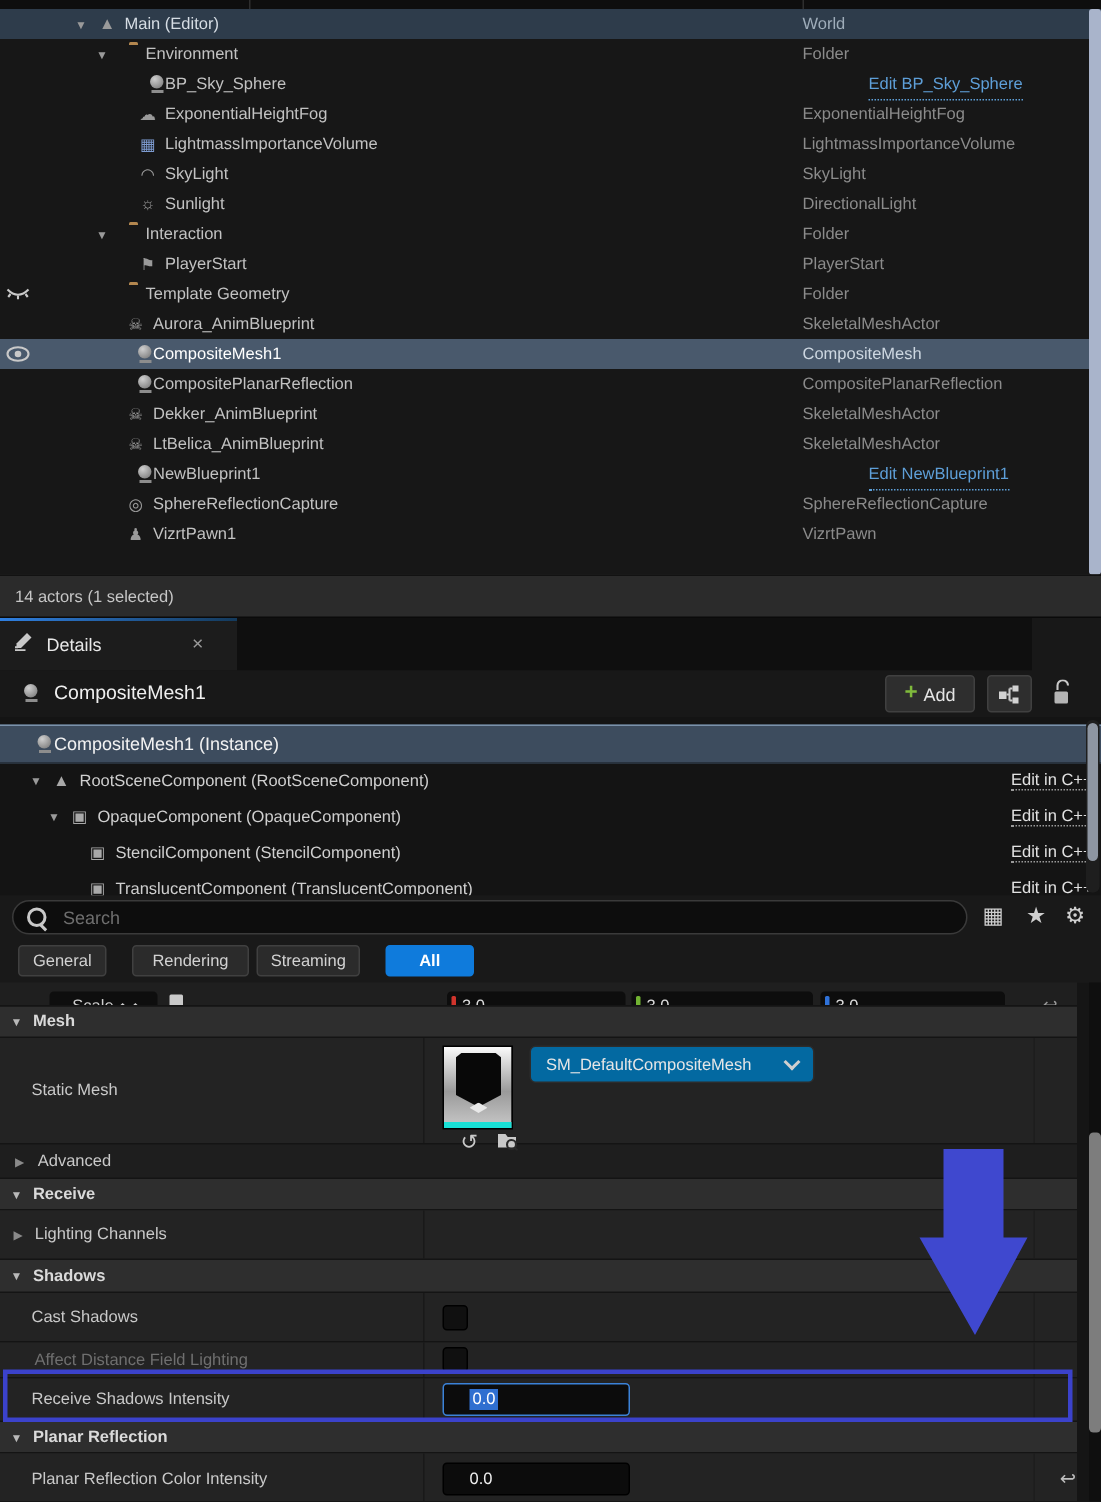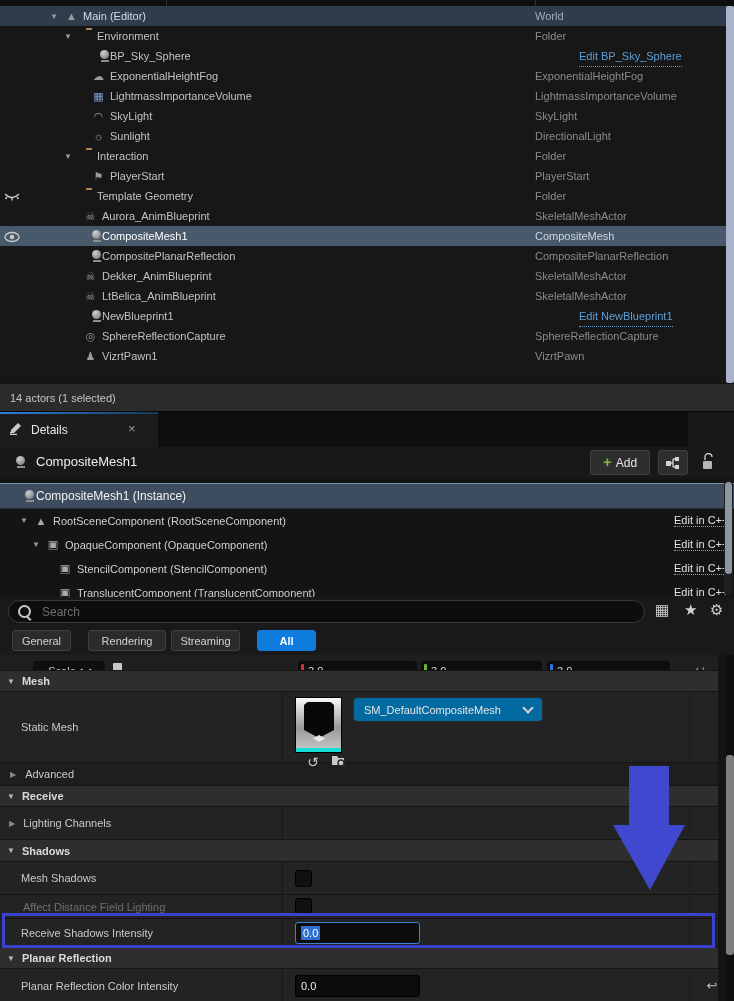--- a/index.html
+++ b/index.html
@@ -94,21 +94,21 @@
   .pvalue{flex:1;display:flex;align-items:center;padding-left:12px;}
   .pgutter{width:44px;flex:0 0 44px;border-left:1px solid #1d1d1d;display:flex;align-items:center;justify-content:center;
            color:#bdbdbd;font-size:13px;}
   .phead{display:flex;align-items:center;background:#2e2e2e;border-bottom:1px solid #141414;color:#dadada;
          font-weight:bold;font-size:11px;padding-left:7px;gap:7px;box-sizing:border-box;}
   .phead .tri{font-size:8px;color:#b9b9b9;font-weight:normal;}
   .pcat{display:flex;align-items:center;background:#1e1e1e;border-bottom:1px solid #141414;color:#c9c9c9;
         font-size:11px;padding-left:10px;gap:9px;box-sizing:border-box;}
   .pcat .tri{font-size:8px;color:#8a8a8a;}
   .numfield{width:125px;height:22px;background:#0c0c0c;border:1px solid #000;border-radius:3px;color:#ededed;
-            font-size:11px;display:flex;align-items:center;padding-left:5px;box-sizing:border-box;}
+            font-size:11px;display:flex;align-items:center;padding-left:17px;box-sizing:border-box;}
   .numfield.focused{border:1px solid #3b82d8;}
   .selhl{background:#2f6fd0;color:#fff;padding:1px 2px;}
   .cb{width:15px;height:15px;background:#101010;border:1px solid #000;border-radius:3px;}
 
   
   #sliver{height:15px;background:#1f1f1f;border-bottom:1px solid #141414;position:relative;overflow:hidden;}
   .sl-btn{position:absolute;left:33px;top:6px;width:72px;height:20px;background:#0e0e0e;border-radius:3px;
           color:#cfcfcf;font-size:11px;display:flex;align-items:center;justify-content:center;gap:6px;}
   .sl-lock{position:absolute;left:113px;top:8px;width:9px;height:8px;background:#c9c9c9;border-radius:1px;}
   .axisfield{position:absolute;top:6px;height:20px;background:#0d0d0d;border-radius:3px;color:#ddd;font-size:11px;
@@ -436,21 +436,21 @@
       <div class="pgutter"></div>
     </div>
 
     <div class="phead" style="height:22px">
       <span class="tri">▼</span>
       <span>Shadows</span>
     </div>
 
     <div class="prow" style="height:33px">
       <div class="plabel">
-          <span>Mesh Shadows</span>
+          <span>Cast Shadows</span>
         </div>
       <div class="pvalue">
           <span class="cb"></span>
         </div>
       <div class="pgutter"></div>
     </div>
 
     <div class="prow" style="height:24px">
       <div class="plabel dim">
           <span>Affect Distance Field Lighting</span>

